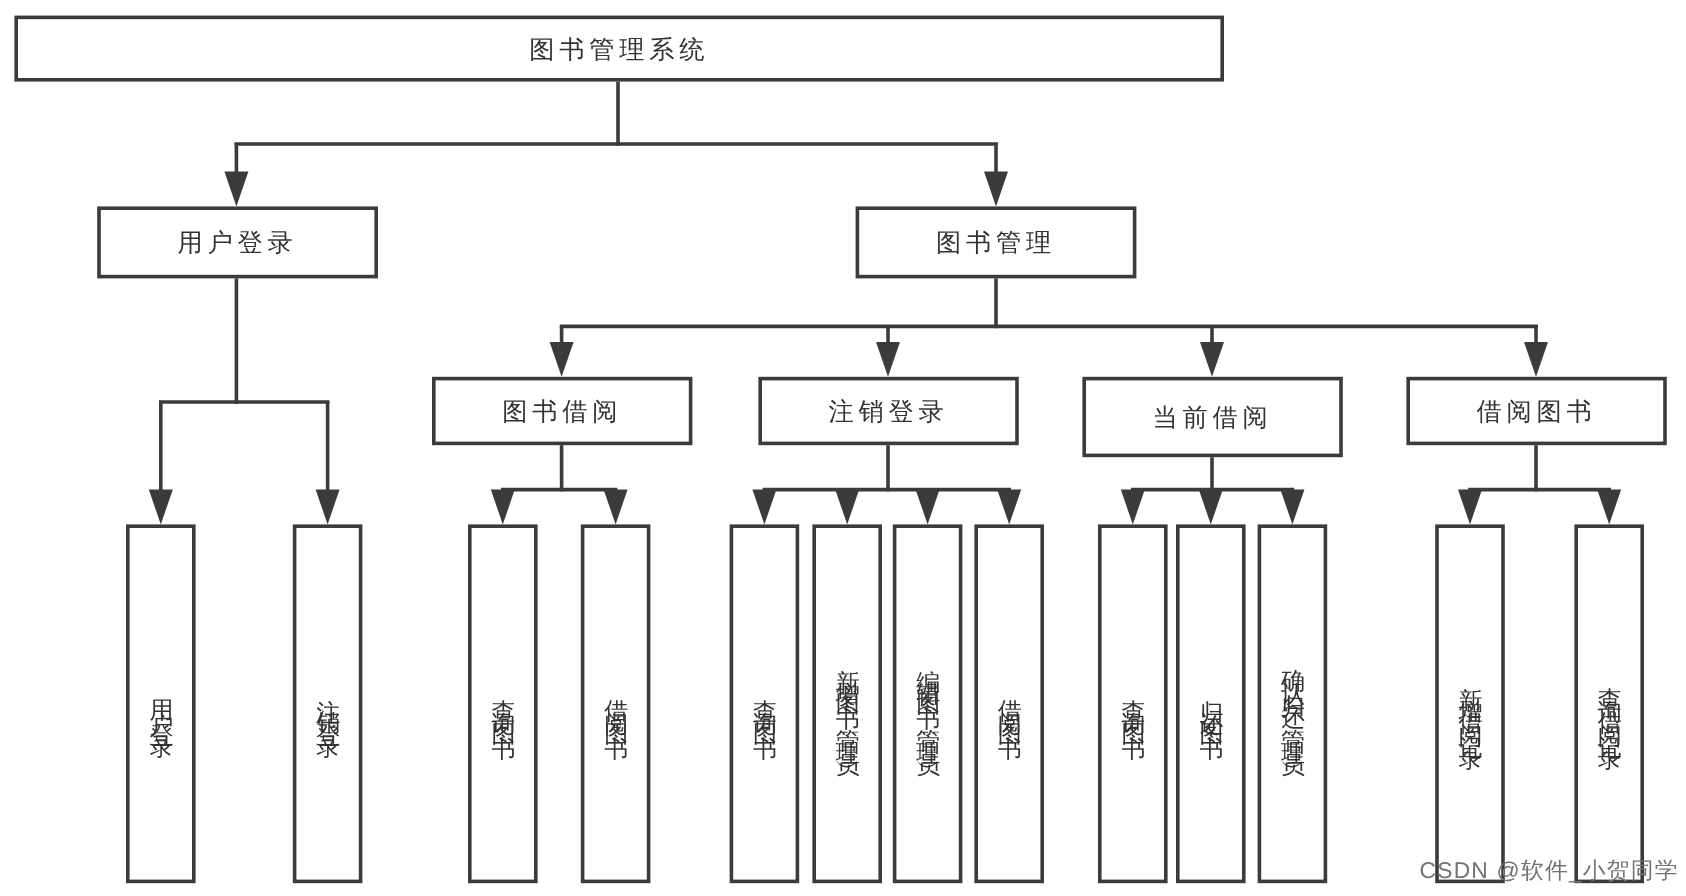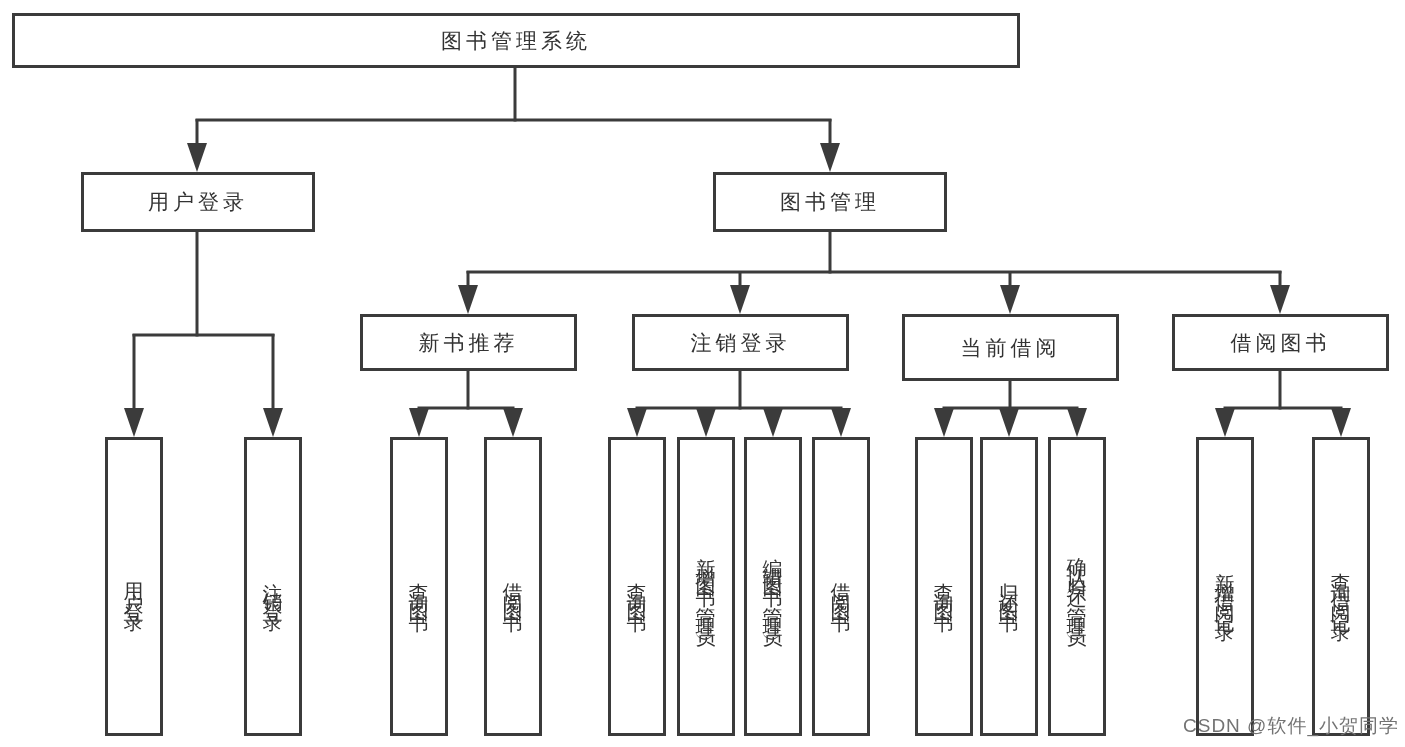--- a/index.html
+++ b/index.html
@@ -93,21 +93,21 @@
       <polygon points="1215,408 1235,408 1225,437"></polygon>
       <polygon points="1331,408 1351,408 1341,437"></polygon>
     </g>
   </svg>
 
   <div class="node h-node root-node" style="left:12px;top:13px;width:1008px;height:55px;">图书管理系统</div>
 
   <div class="node h-node" style="left:81px;top:172px;width:234px;height:60px;">用户登录</div>
   <div class="node h-node" style="left:713px;top:172px;width:234px;height:60px;">图书管理</div>
 
-  <div class="node h-node" style="left:360px;top:314px;width:217px;height:57px;">新书推荐</div>
+  <div class="node h-node" style="left:360px;top:314px;width:217px;height:57px;">图书借阅</div>
   <div class="node h-node" style="left:632px;top:314px;width:217px;height:57px;">注销登录</div>
   <div class="node h-node" style="left:902px;top:314px;width:217px;height:67px;">当前借阅</div>
   <div class="node h-node" style="left:1172px;top:314px;width:217px;height:57px;">借阅图书</div>
 
   <div class="node v-node" style="left:105px;top:437px;width:58px;height:299px;">用户登录</div>
   <div class="node v-node" style="left:244px;top:437px;width:58px;height:299px;">注销登录</div>
 
   <div class="node v-node" style="left:390px;top:437px;width:58px;height:299px;">查询图书</div>
   <div class="node v-node" style="left:484px;top:437px;width:58px;height:299px;">借阅图书</div>
 

